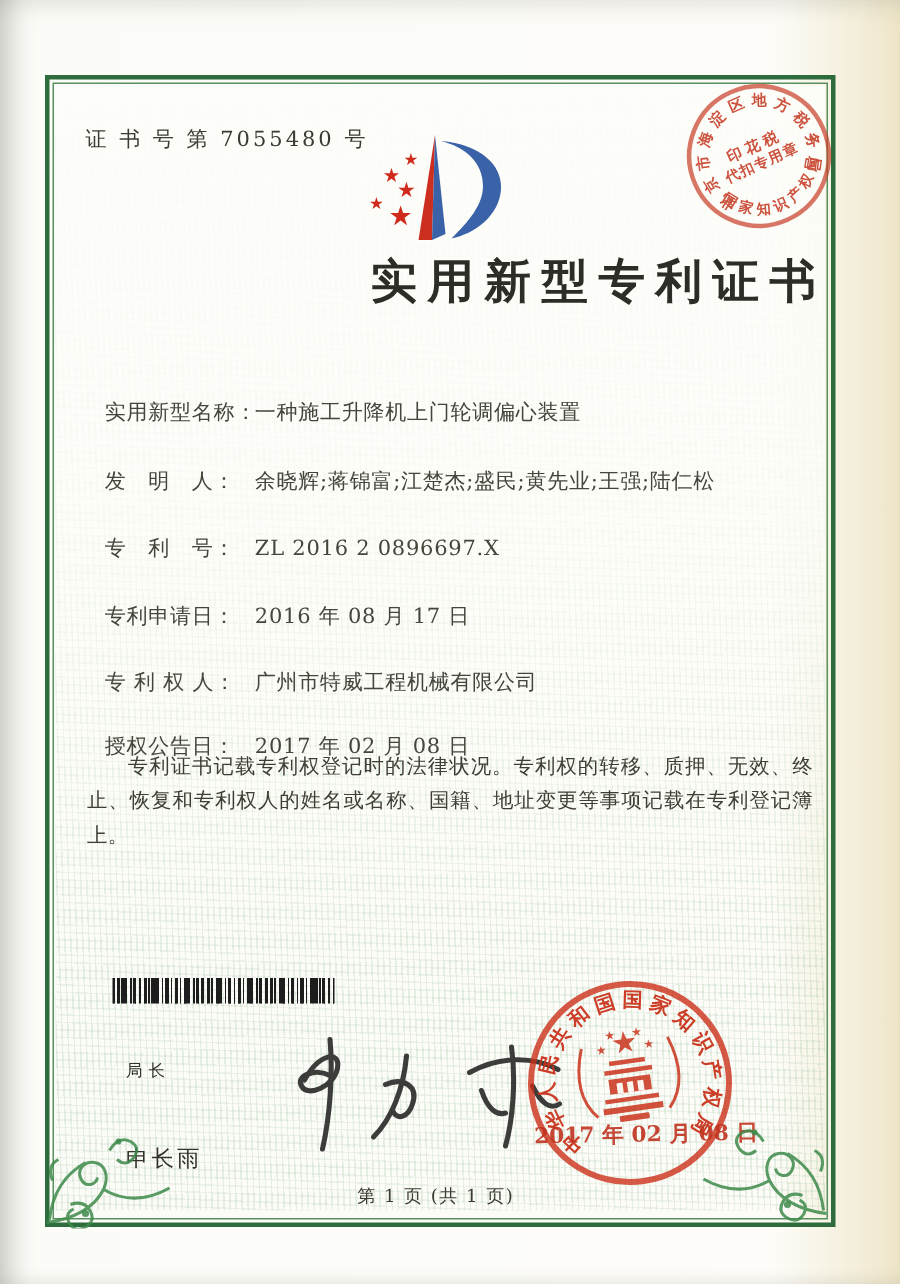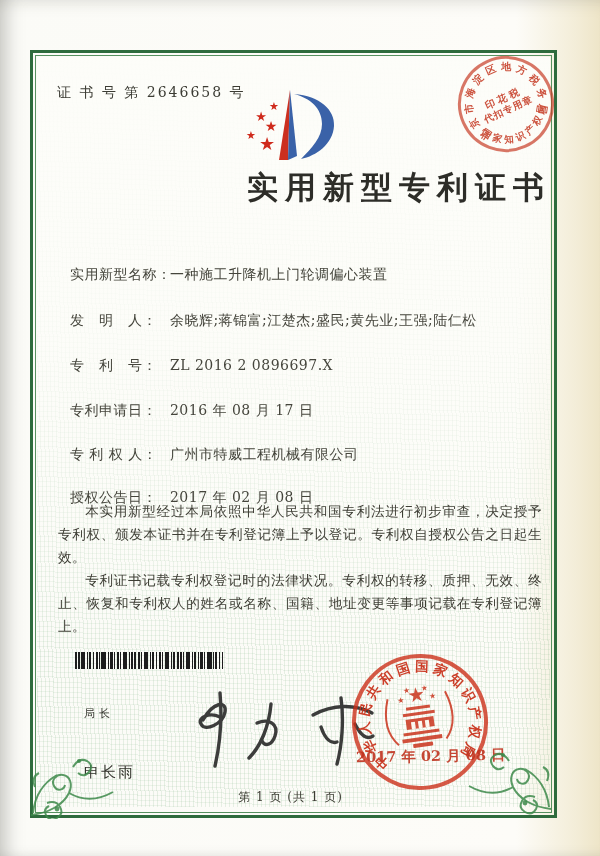--- a/index.html
+++ b/index.html
@@ -74,21 +74,21 @@
 </style>
 </head>
 <body>
 
 <div class="paper"></div>
 <div class="frame">
   <div class="frame-inner"></div>
 </div>
 <div class="pattern"></div>
 
-<div class="cert-no">证 书 号 第 2646658 号</div>
+<div class="cert-no">证 书 号 第 7055480 号</div>
 
 <svg class="logo" viewBox="0 0 110 84">
   <polygon points="52,6 41,76 50,76" fill="#cc2f1f"></polygon>
   <polygon points="52,6 50,76 59,72" fill="#3a62a8"></polygon>
   <path d="M56,10 C82,12 97,26 96,42 C95,60 78,72 63,75 C74,64 84,53 84,40 C84,24 72,14 56,10 Z" fill="#3a62a8"></path>
   <text class="star" x="36" y="26" font-size="11" text-anchor="middle">★</text>
   <text class="star" x="23" y="37" font-size="13" text-anchor="middle">★</text>
   <text class="star" x="33" y="47" font-size="14" text-anchor="middle">★</text>
   <text class="star" x="13" y="55" font-size="11" text-anchor="middle">★</text>
   <text class="star" x="29" y="66" font-size="18" text-anchor="middle">★</text>
@@ -109,21 +109,20 @@
   <span class="flabel">专利申请日：</span><span class="fvalue">2016 年 08 月 17 日</span>
 </div>
 <div class="field" style="top:430px">
   <span class="flabel">专 利 权 人：</span><span class="fvalue">广州市特威工程机械有限公司</span>
 </div>
 <div class="field" style="top:473px">
   <span class="flabel">授权公告日：</span><span class="fvalue">2017 年 02 月 08 日</span>
 </div>
 
 <div class="paras">
-  <p>本实用新型经过本局依照中华人民共和国专利法进行初步审查，决定授予专利权、颁发本证书并在专利登记簿上予以登记。专利权自授权公告之日起生效。</p>
   <p>专利证书记载专利权登记时的法律状况。专利权的转移、质押、无效、终止、恢复和专利权人的姓名或名称、国籍、地址变更等事项记载在专利登记簿上。</p>
 </div>
 
 <div class="barcode"></div>
 
 <div class="director-label">局长</div>
 <div class="director-name">申长雨</div>
 
 <svg class="sig" viewBox="0 0 215 88">
   <g fill="none" stroke="#232323" stroke-width="3.4" stroke-linecap="round" opacity="0.88">

